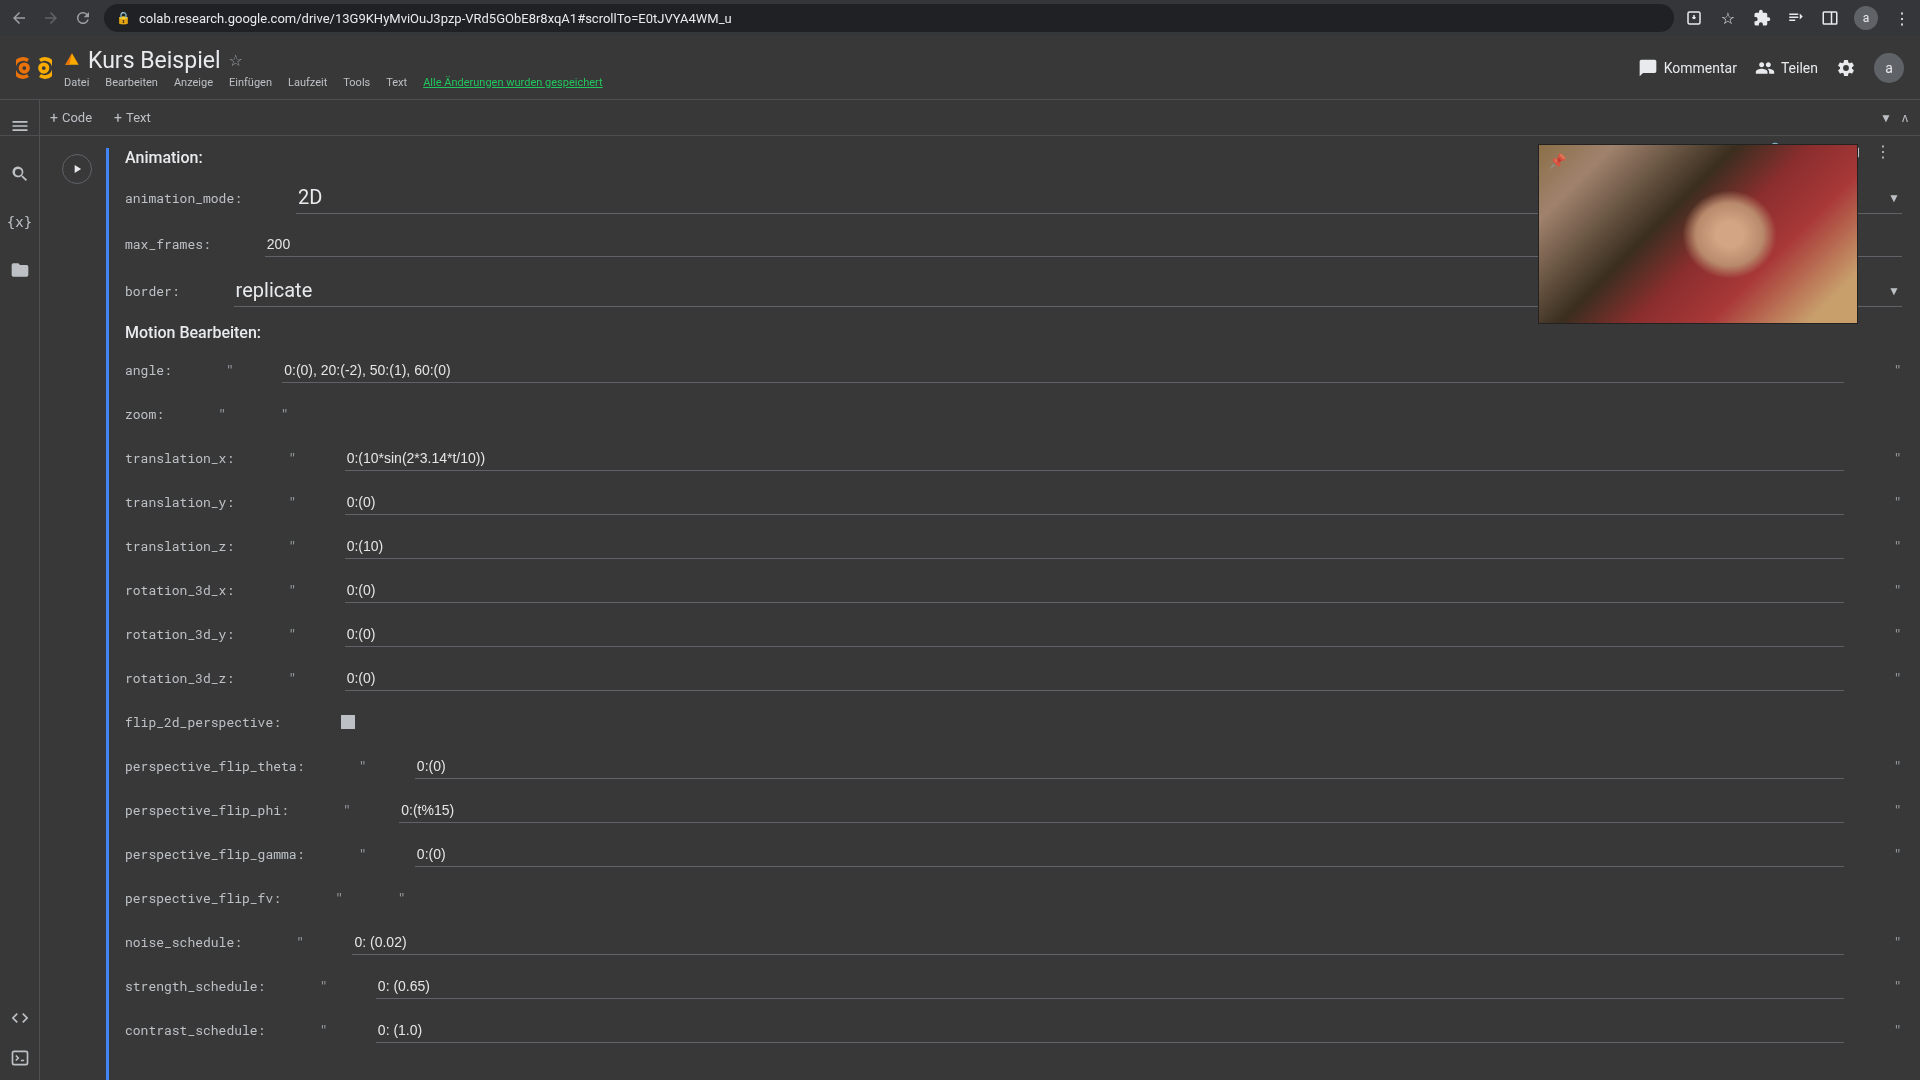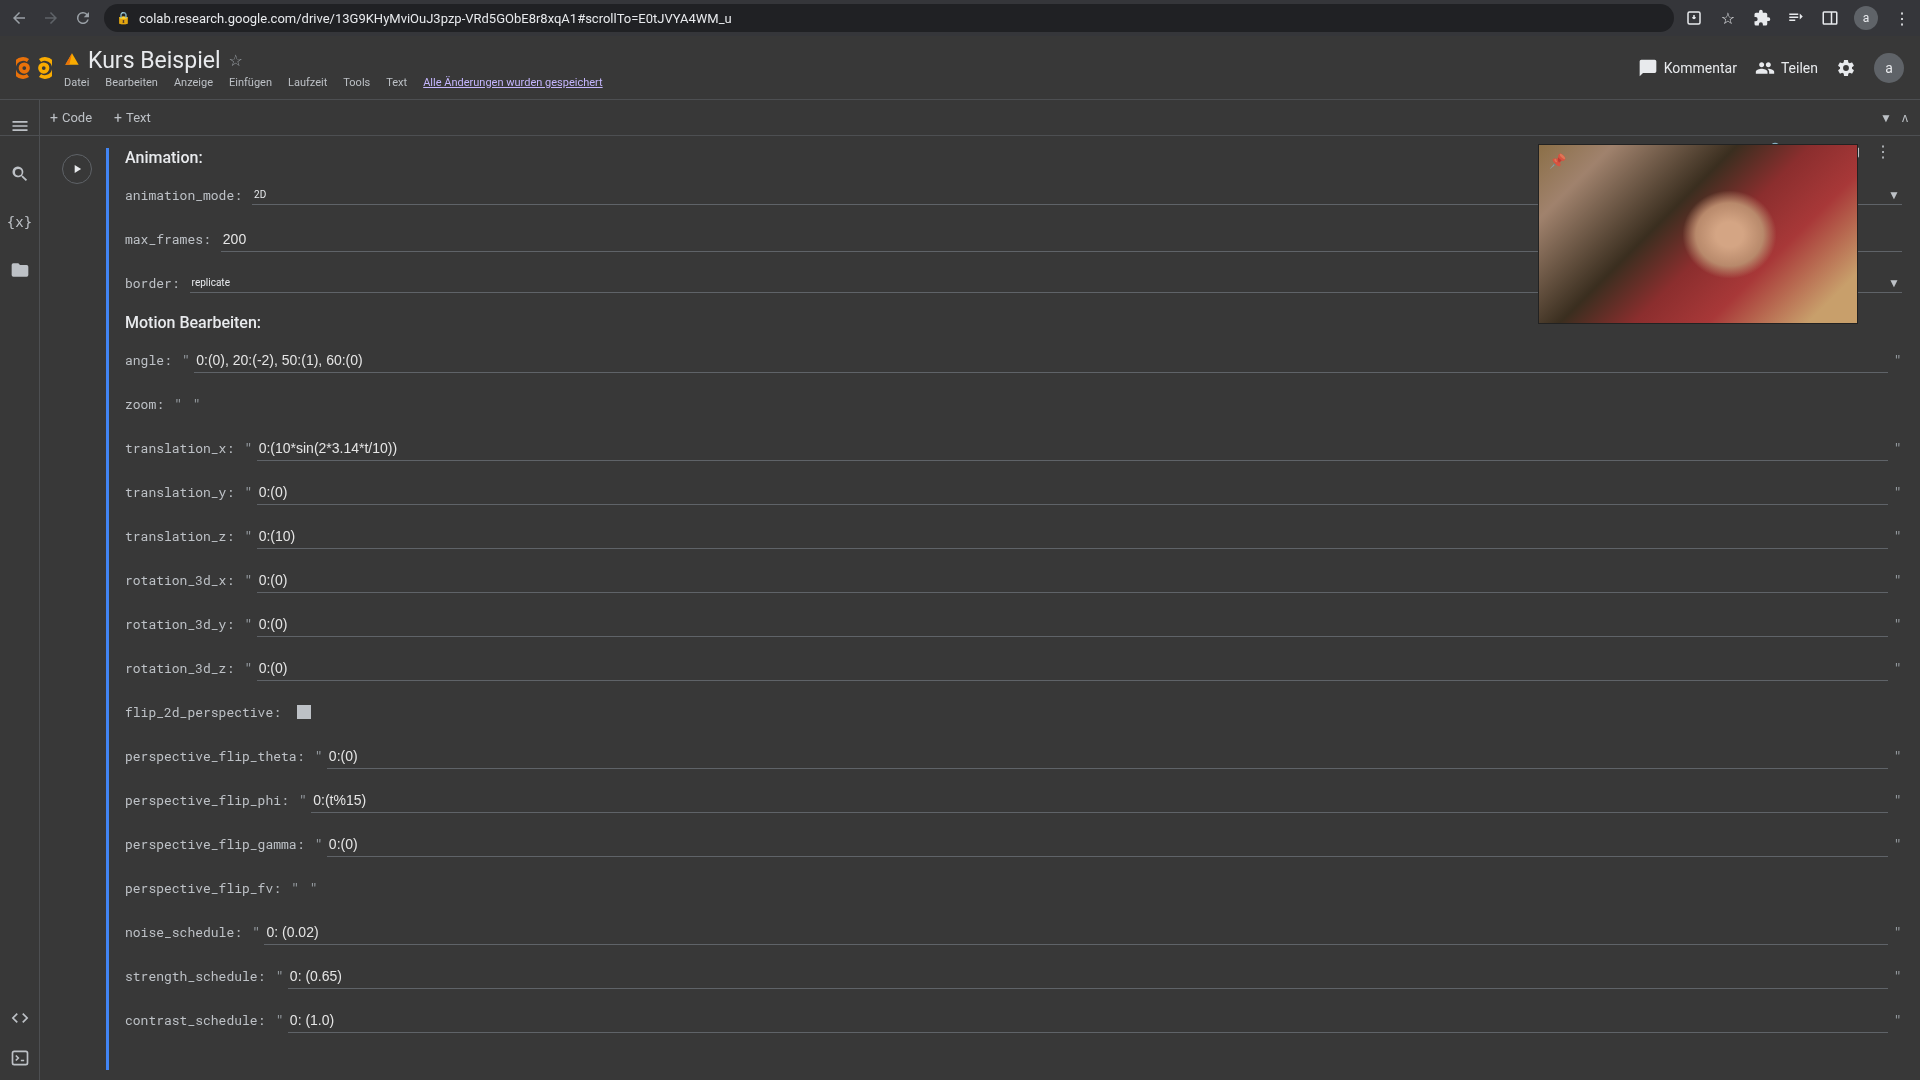--- a/index.html
+++ b/index.html
@@ -54,21 +54,21 @@
   position: relative;
 }
 .colab-logo svg { width: 36px; height: 36px; }
 .title-area { flex: 1; }
 .doc-title-row { display: flex; align-items: center; gap: 8px; margin-bottom: 2px; }
 .colab-fav { width: 16px; height: 16px; }
 .doc-title { font-size: 23px; font-weight: 400; color: #e8eaed; }
 .star-btn { color: #9aa0a6; font-size: 16px; cursor: pointer; }
 .menu-row { display: flex; gap: 16px; font-size: 11px; color: #bdc1c6; }
 .menu-item { cursor: pointer; }
-.save-status { color: #c4b5fd; text-decoration: underline; cursor: pointer; }
+.save-status { color: #22c55e; text-decoration: underline; cursor: pointer; }
 .header-actions { display: flex; align-items: center; gap: 18px; }
 .hdr-btn { display: flex; align-items: center; gap: 6px; color: #e8eaed; font-size: 14px; cursor: pointer; }
 .hdr-ic { width: 20px; height: 20px; }
 .avatar-hdr { width: 30px; height: 30px; border-radius: 50%; background: #5f6368; display: flex; align-items: center; justify-content: center; font-size: 14px; }
 
 
 .toolbar {
   height: 36px;
   display: flex;
   align-items: center;
@@ -145,20 +145,21 @@
   color: #e8eaed;
   margin-bottom: 14px;
   margin-top: 6px;
 }
 .form-row {
   display: flex;
   align-items: center;
   margin-bottom: 16px;
   position: relative;
   min-height: 28px;
+  gap: 44px;
 }
 .form-label {
   font-family: 'Roboto Mono', monospace;
   font-size: 13px;
   color: #bdc1c6;
   white-space: nowrap;
   margin-right: 10px;
 }
 .open-quote, .close-quote {
   font-family: 'Roboto Mono', monospace;
@@ -178,21 +179,21 @@
   font-family: Arial, sans-serif;
   outline: none;
 }
 .form-input.focused { border-bottom: 2px solid #8ab4f8; }
 .form-select {
   flex: 1;
   background: transparent;
   border: none;
   border-bottom: 1px solid #5f6368;
   color: #e8eaed;
-  font-size: 10px;
+  font-size: 20px;
   padding: 4px 2px;
 }
 .chev { position: absolute; right: 2px; color: #bdc1c6; font-size: 12px; }
 .checkbox {
   width: 14px; height: 14px;
   border: 2px solid #bdc1c6;
   background: #bdc1c6;
   margin-left: 6px;
   cursor: pointer;
 }

